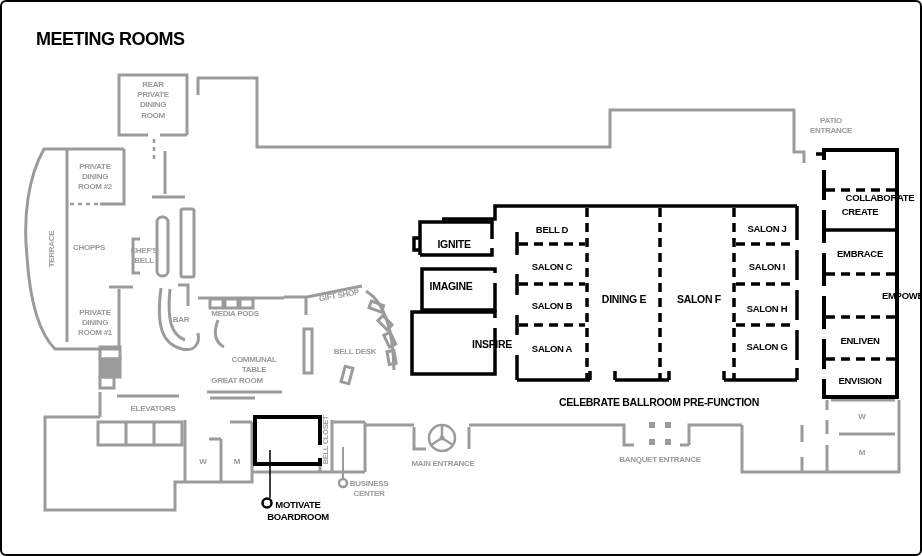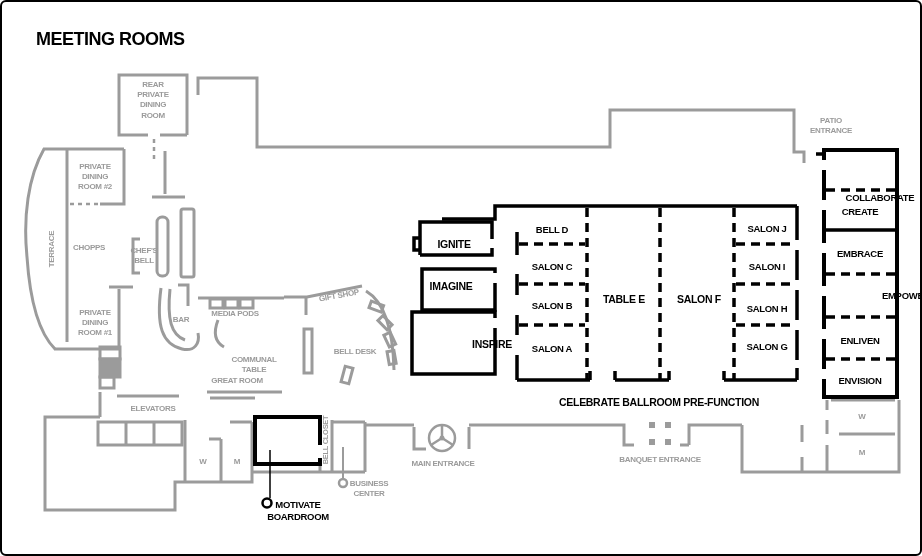--- a/index.html
+++ b/index.html
@@ -175,21 +175,21 @@
   <div class="lbl" style="left:850px;top:410px;width:20px;">W</div>
   <div class="lbl" style="left:850px;top:446px;width:20px;">M</div>
 
   <div class="lbl blk big" style="left:412px;top:236px;width:80px;">IGNITE</div>
   <div class="lbl blk big" style="left:409px;top:278px;width:80px;">IMAGINE</div>
   <div class="lbl blk big" style="left:409px;top:336px;width:80px;padding-left:41px;">INSPIRE</div>
   <div class="lbl blk" style="left:510px;top:222px;width:80px;">BELL D</div>
   <div class="lbl blk" style="left:510px;top:259px;width:80px;">SALON C</div>
   <div class="lbl blk" style="left:510px;top:298px;width:80px;">SALON B</div>
   <div class="lbl blk" style="left:510px;top:341px;width:80px;">SALON A</div>
-  <div class="lbl blk big" style="left:582px;top:291px;width:80px;">TABLE E</div>
+  <div class="lbl blk big" style="left:582px;top:291px;width:80px;">DINING E</div>
   <div class="lbl blk big" style="left:657px;top:291px;width:80px;">SALON F</div>
   <div class="lbl blk" style="left:725px;top:221px;width:80px;">SALON J</div>
   <div class="lbl blk" style="left:725px;top:259px;width:80px;">SALON I</div>
   <div class="lbl blk" style="left:725px;top:301px;width:80px;">SALON H</div>
   <div class="lbl blk" style="left:725px;top:339px;width:80px;">SALON G</div>
   <div class="lbl blk" style="left:838px;top:162px;width:80px;margin-top:28px;">COLLABORATE</div>
   <div class="lbl blk" style="left:818px;top:204px;width:80px;">CREATE</div>
   <div class="lbl blk" style="left:818px;top:246px;width:80px;">EMBRACE</div>
   <div class="lbl blk" style="left:864px;top:288px;width:80px;">EMPOWER</div>
   <div class="lbl blk" style="left:818px;top:333px;width:80px;">ENLIVEN</div>

